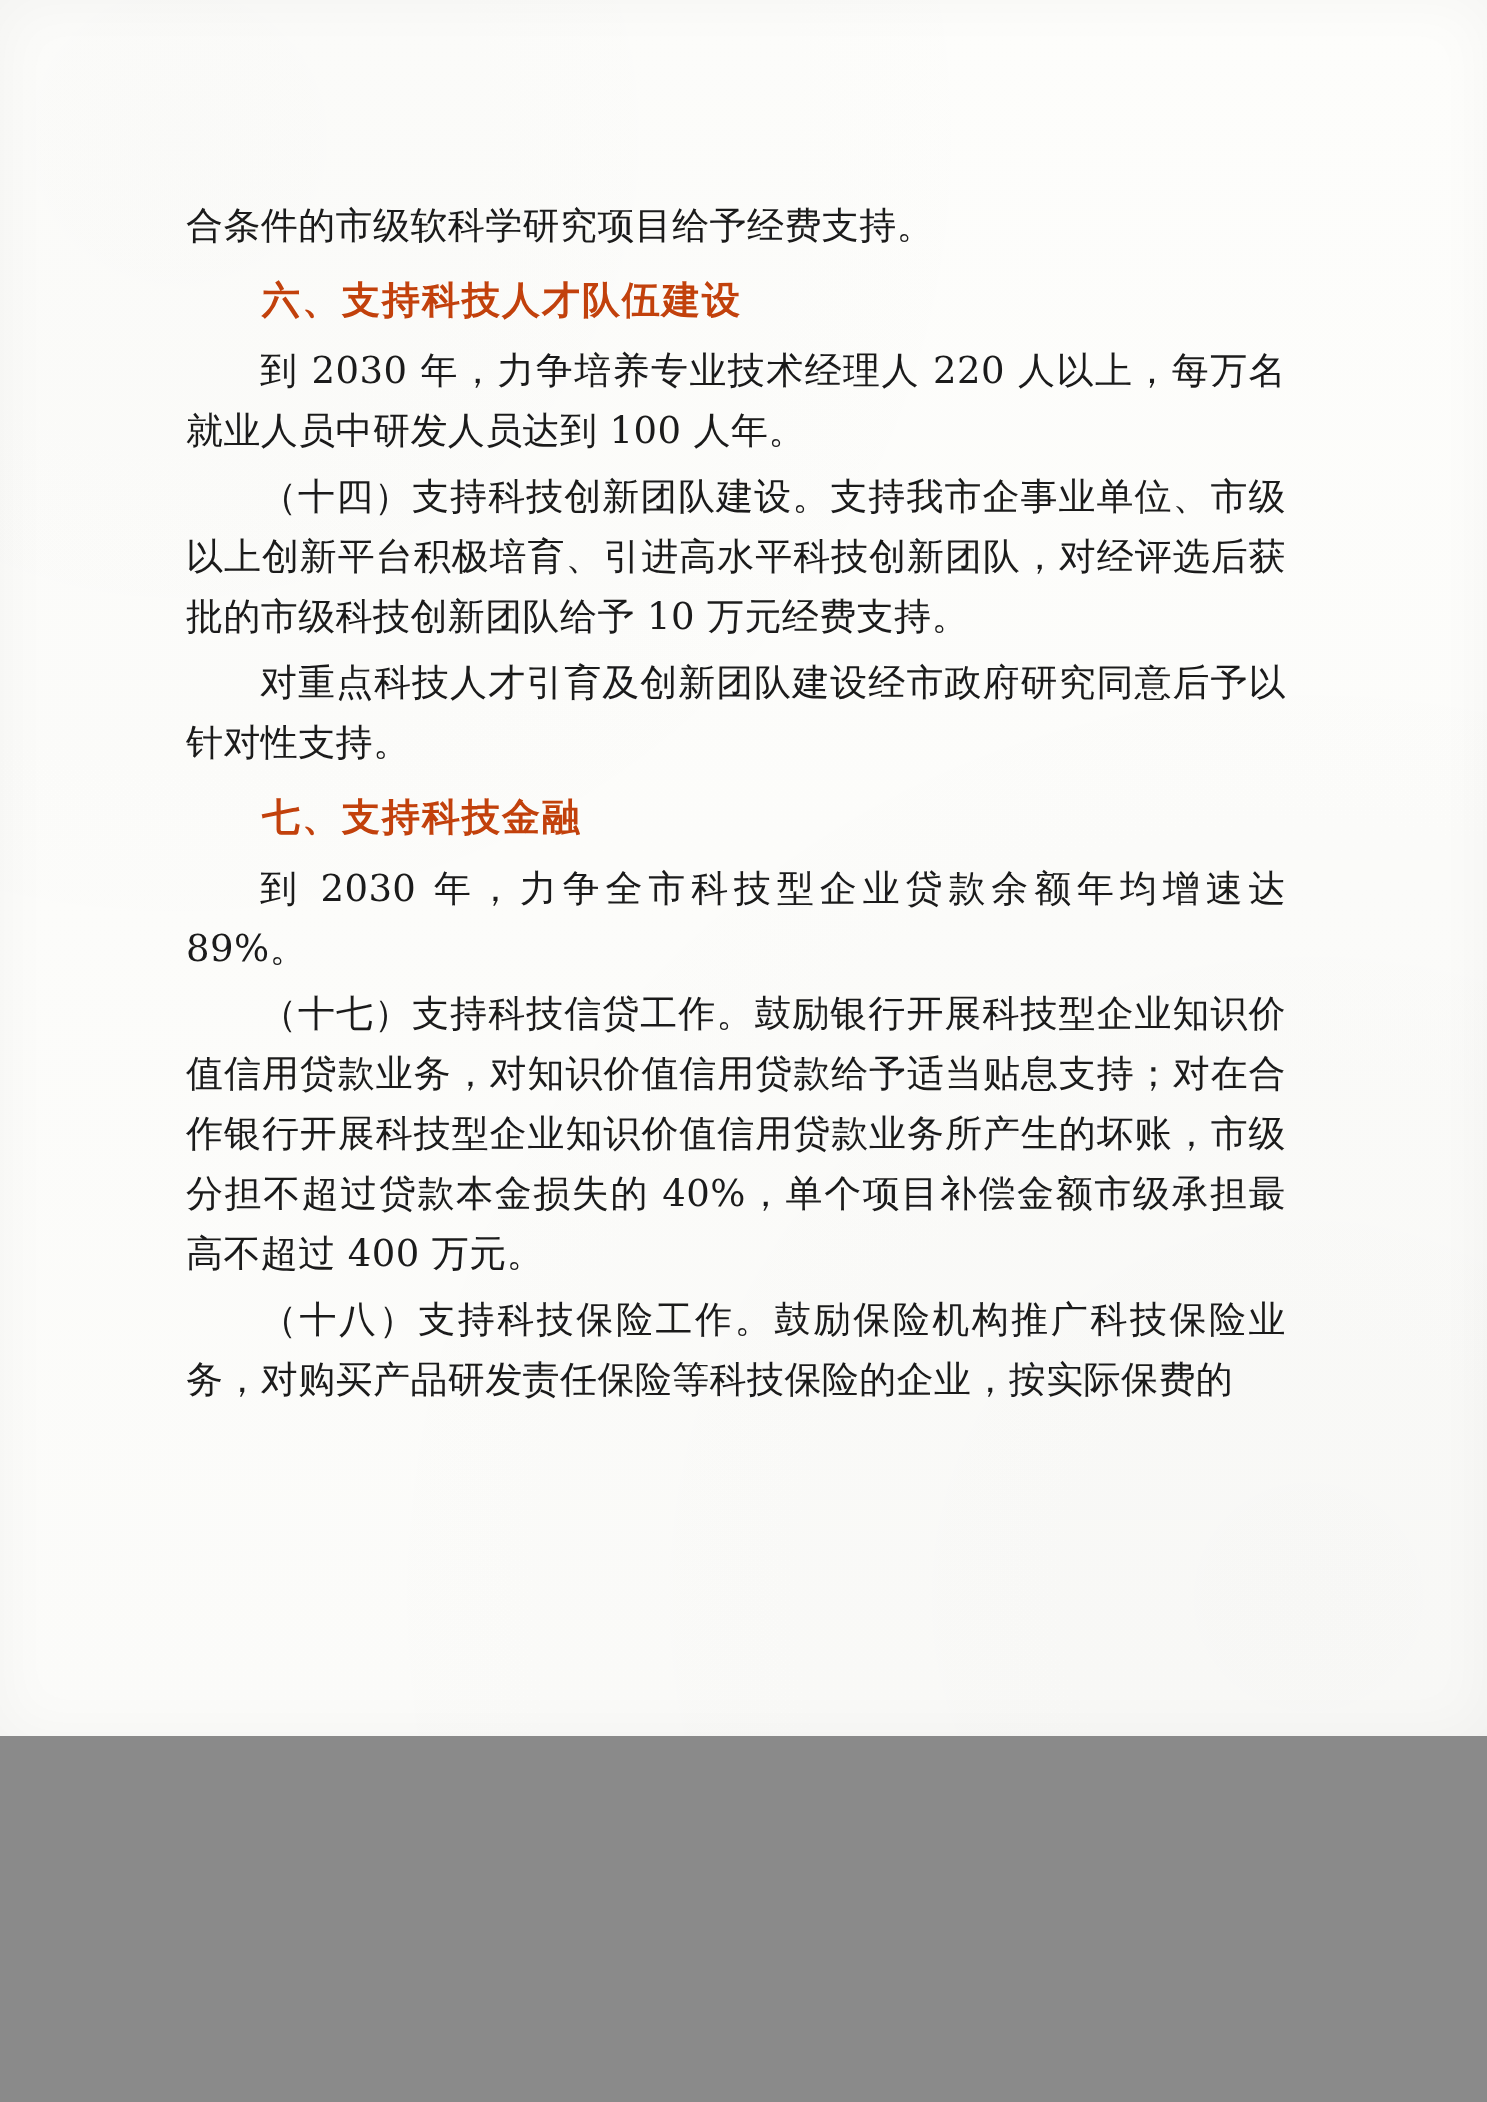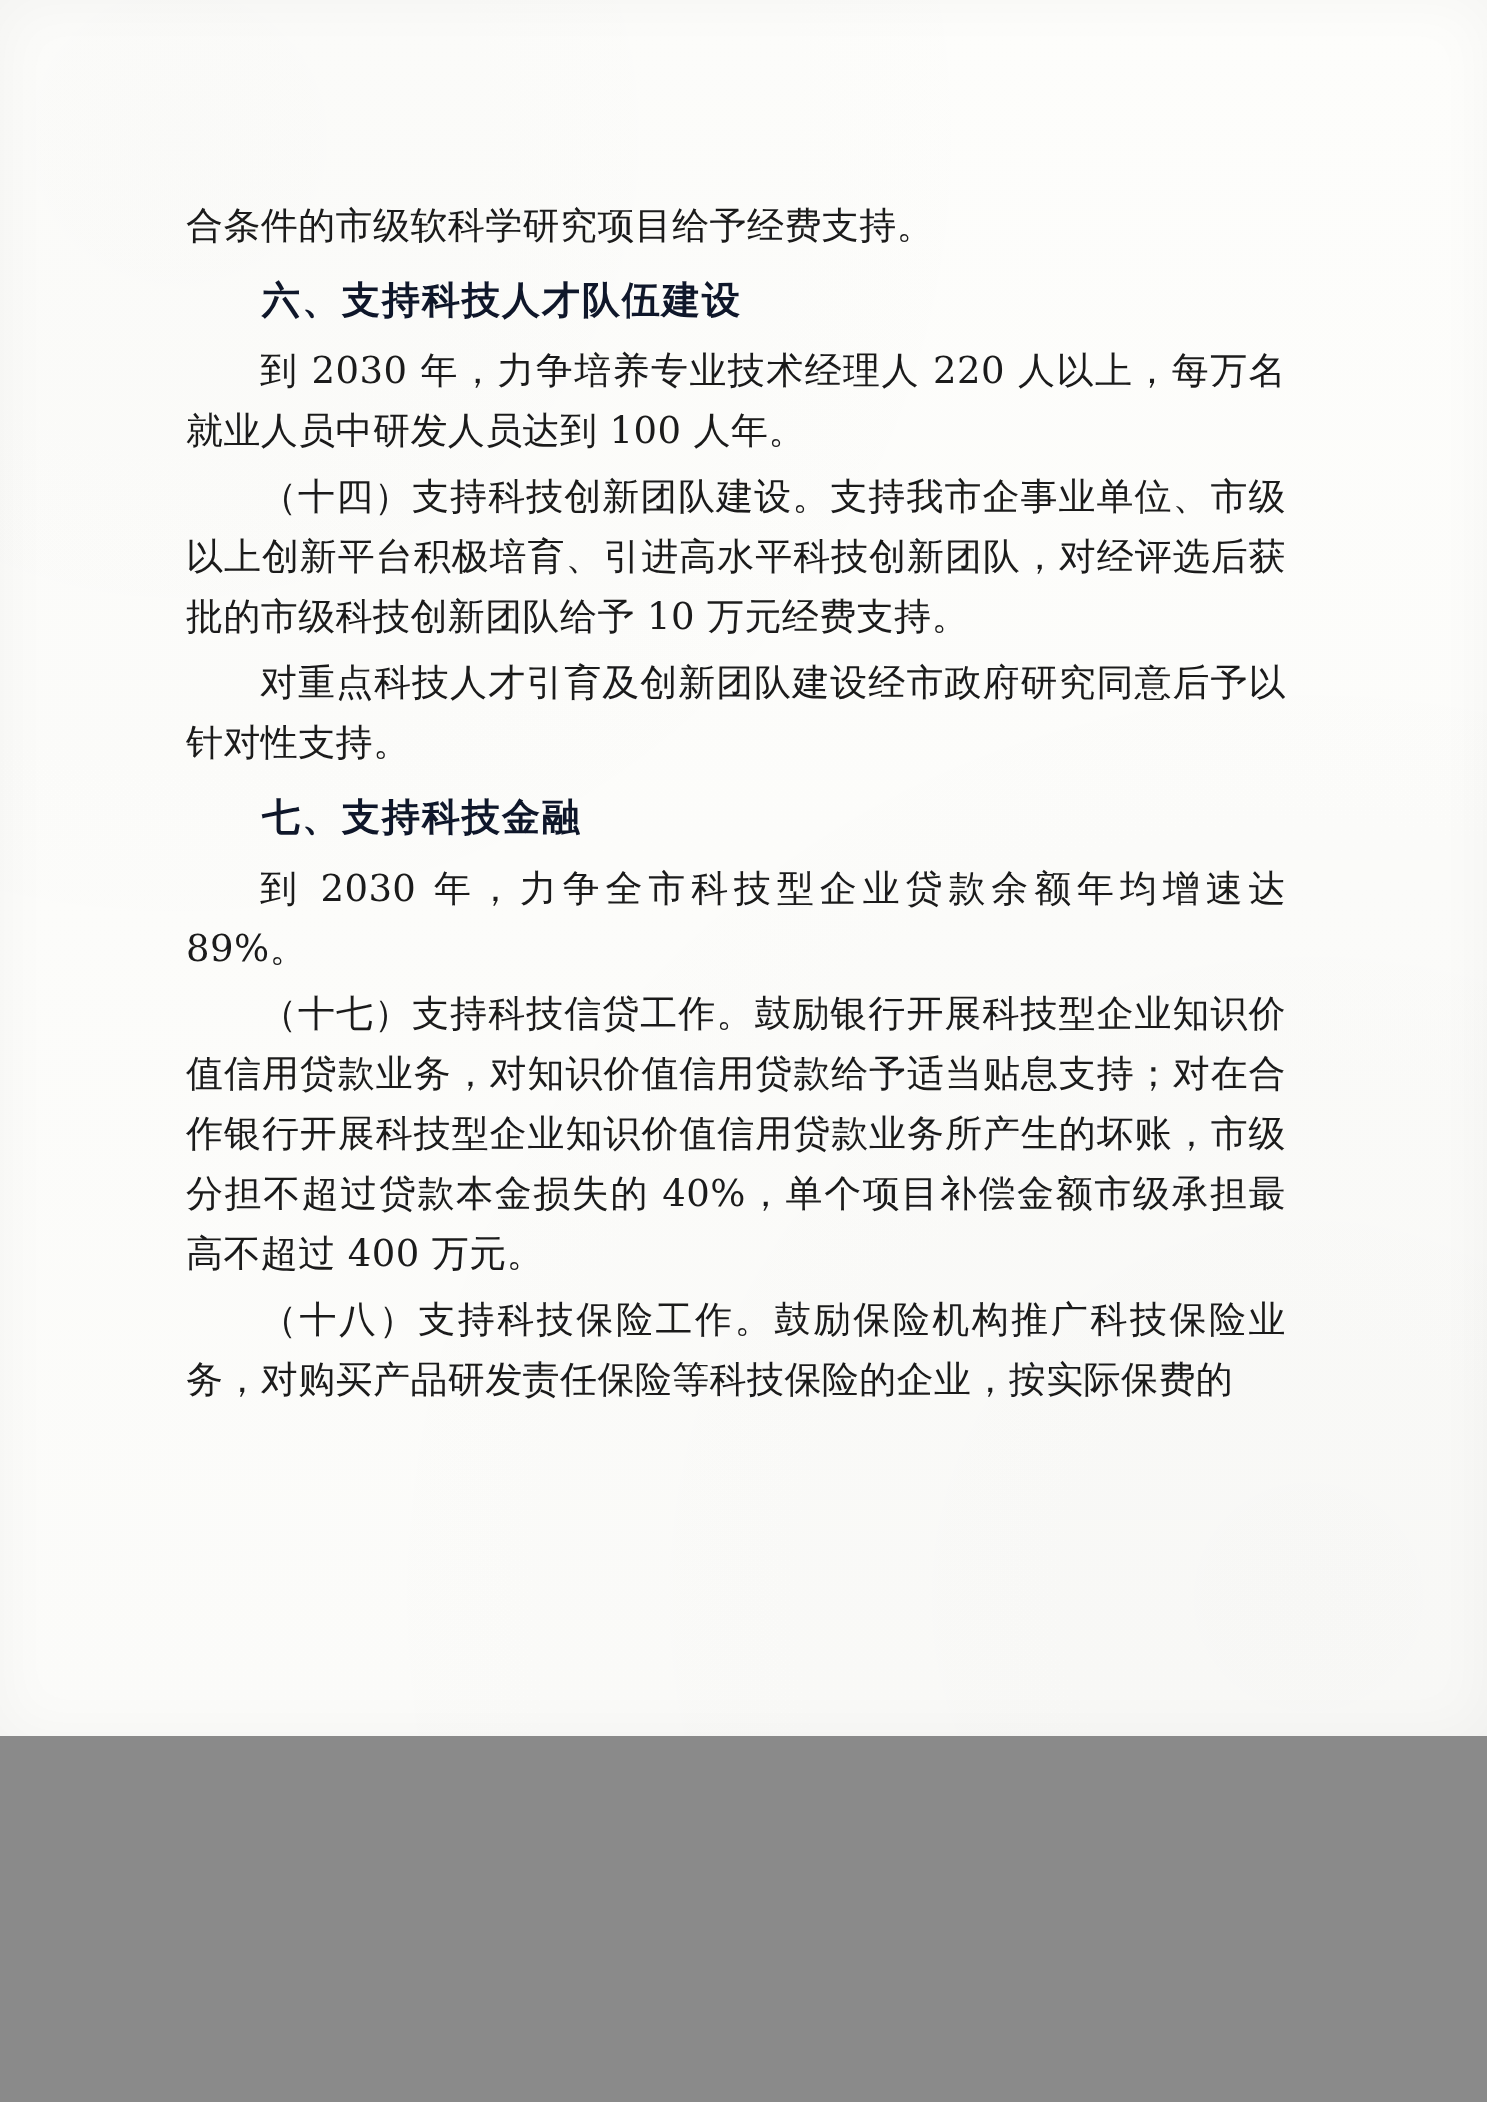--- a/index.html
+++ b/index.html
@@ -49,21 +49,21 @@
   .noindent {
     text-indent: 0;
   }
   .heading {
     font-family: "DejaVu Sans", "Liberation Sans", sans-serif;
     font-weight: bold;
     font-size: 38px;
     text-indent: 2em;
     margin: 14px 0 10px 0;
     letter-spacing: 2px;
-    color: #0f172a;
+    color: #c2410c;
   }
   .page-number {
     position: absolute;
     left: 0;
     right: 0;
     top: 1938px;
     text-align: center;
     font-family: "DejaVu Serif", "Liberation Serif", serif;
     font-size: 24px;
     color: #2a2a2a;

